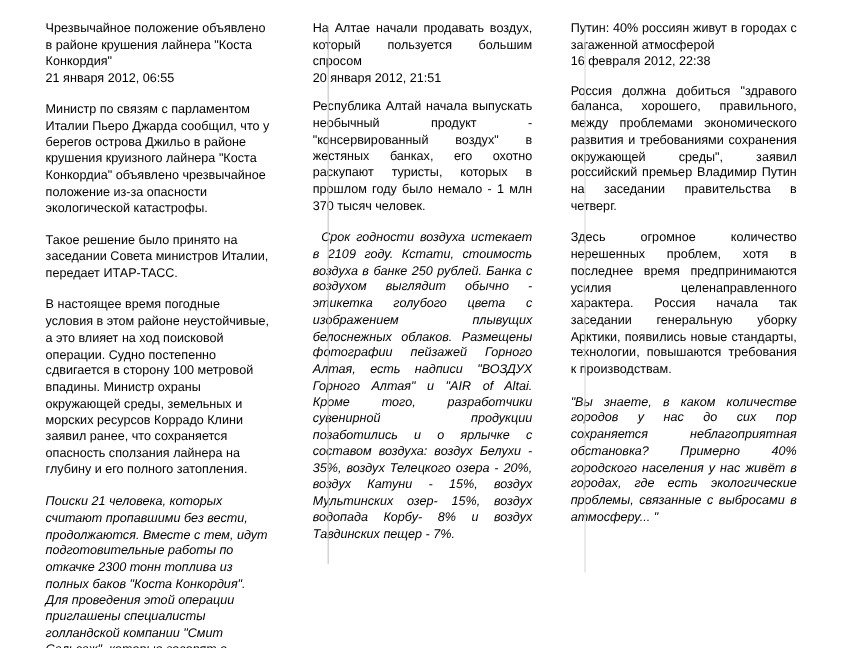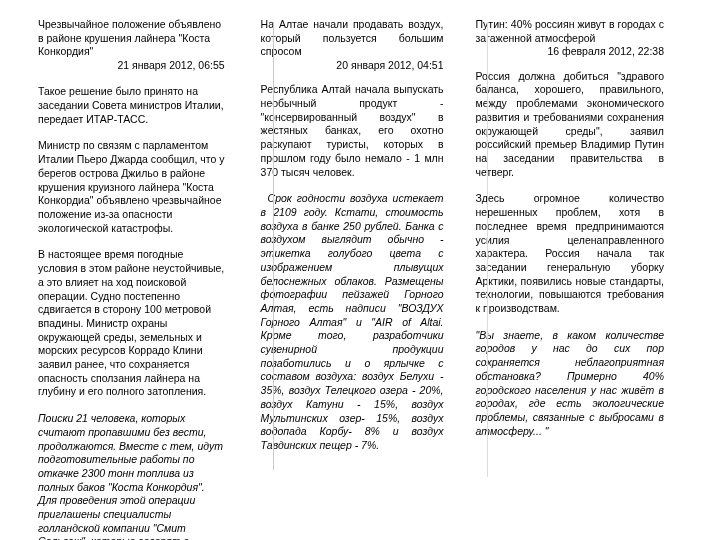--- a/index.html
+++ b/index.html
@@ -51,21 +51,20 @@
     margin: 0 0 0 0;
     color: #000;
   }
   .col-2 .headline, .col-3 .headline { text-align: justify; }
 
   .timestamp {
     font-size: 10.5px;
     line-height: 13.6px;
     margin: 0;
     color: #000;
-    text-align: right;
   }
 
   .body-text {
     font-size: 10.5px;
     line-height: 13.7px;
     margin: 0;
   }
   .col-1 .body-text { text-align: left; }
 
   .para { margin: 0 0 13px 0; }
@@ -84,32 +83,32 @@
 
   <div class="rule rule-1"></div>
   <div class="rule rule-2"></div>
 
   <div class="col col-1">
     <div class="article">
       <div class="headline-block">
         <p class="headline">Чрезвычайное положение объявлено в районе крушения лайнера "Коста Конкордия"</p>
         <p class="timestamp">21 января 2012, 06:55</p>
       </div>
+      <p class="body-text para">Министр по связям с парламентом Италии Пьеро Джарда сообщил, что у берегов острова Джильо в районе крушения круизного лайнера "Коста Конкордиа" объявлено чрезвычайное положение из-за опасности экологической катастрофы.</p>
       <p class="body-text para">Такое решение было принято на заседании Совета министров Италии, передает ИТАР-ТАСС.</p>
-      <p class="body-text para">Министр по связям с парламентом Италии Пьеро Джарда сообщил, что у берегов острова Джильо в районе крушения круизного лайнера "Коста Конкордиа" объявлено чрезвычайное положение из-за опасности экологической катастрофы.</p>
       <p class="body-text para">В настоящее время погодные условия в этом районе неустойчивые, а это влияет на ход поисковой операции. Судно постепенно сдвигается в сторону 100 метровой впадины. Министр охраны окружающей среды, земельных и морских ресурсов Коррадо Клини заявил ранее, что сохраняется опасность сползания лайнера на глубину и его полного затопления.</p>
       <p class="body-text para tight">Поиски 21 человека, которых считают пропавшими без вести, продолжаются. Вместе с тем, идут подготовительные работы по откачке 2300 тонн топлива из полных баков "Коста Конкордия". Для проведения этой операции приглашены специалисты голландской компании "Смит Сальваж", которые говорят о необходимости подогревания баков для разжижения застывшего топлива.</p>
     </div>
   </div>
 
   <div class="col col-2">
     <div class="article">
       <div class="headline-block">
         <p class="headline">На Алтае начали продавать воздух, который пользуется большим спросом</p>
-        <p class="timestamp">20 января 2012, 04:51</p>
+        <p class="timestamp">20 января 2012, 21:51</p>
       </div>
       <p class="body-text para">Республика Алтай начала выпускать необычный продукт - "консервированный воздух" в жестяных банках, его охотно раскупают туристы, которых в прошлом году было немало - 1 млн 370 тысяч человек.</p>
       <p class="body-text para indent tight">Срок годности воздуха истекает в 2109 году. Кстати, стоимость воздуха в банке 250 рублей. Банка с воздухом выглядит обычно - этикетка голубого цвета с изображением плывущих белоснежных облаков. Размещены фотографии пейзажей Горного Алтая, есть надписи "ВОЗДУХ Горного Алтая" и "AIR of Altai. Кроме того, разработчики сувенирной продукции позаботились и о ярлычке с составом воздуха: воздух Белухи - 35%, воздух Телецкого озера - 20%, воздух Катуни - 15%, воздух Мультинских озер- 15%, воздух водопада Корбу- 8% и воздух Тавдинских пещер - 7%.</p>
     </div>
   </div>
 
   <div class="col col-3">
     <div class="article">
       <div class="headline-block">
         <p class="headline">Путин: 40% россиян живут в городах с загаженной атмосферой</p>

